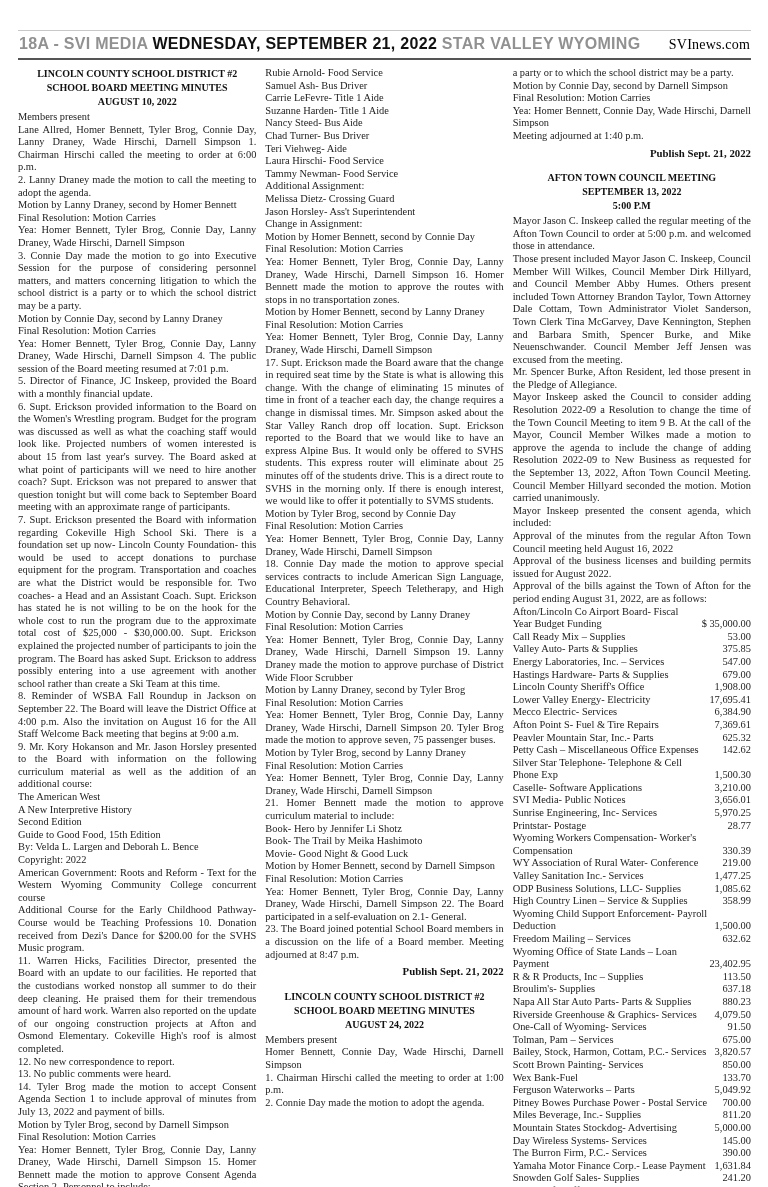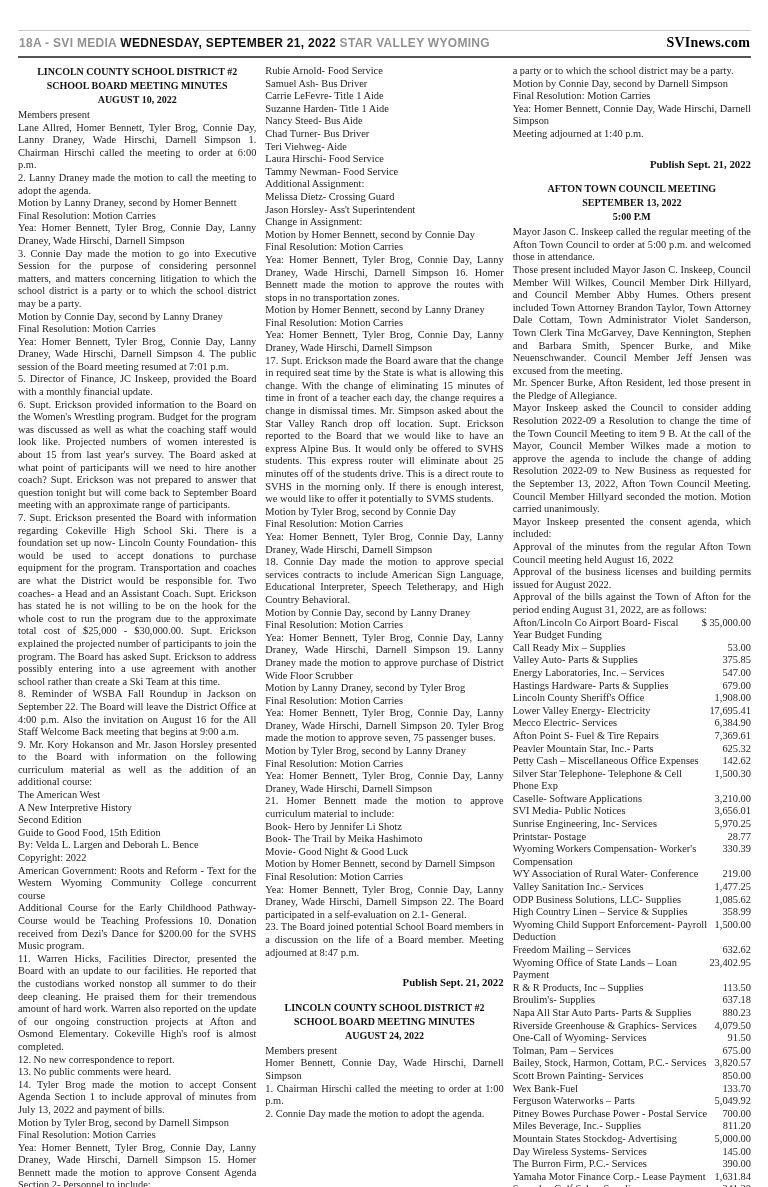--- a/index.html
+++ b/index.html
@@ -17,30 +17,30 @@
   .masthead{
     border-top:1px solid #c8c8c8;
     border-bottom:2px solid #555555;
     padding:4px 1px 5px 1px;
     display:flex;
     justify-content:space-between;
     align-items:baseline;
   }
   .masthead-left{
     font-family:"Liberation Sans","DejaVu Sans",sans-serif;
-    font-size:12px;
+    font-size:16px;
     font-weight:bold;
     letter-spacing:.3px;
     white-space:nowrap;
   }
   .m-light{color:#919191;}
   .m-date{color:#111111;}
   .site{
     font-family:"Liberation Serif","DejaVu Serif",serif;
-    font-weight:bold;
+    font-weight:normal;
     font-size:14px;
     color:#000000;
     letter-spacing:.2px;
   }
   .columns{
     display:flex;
     gap:9px;
     margin-top:7px;
   }
   .col{
@@ -59,25 +59,26 @@
     color:#111111;
     margin:0 0 2px 0;
   }
   .article-heading:not(:first-child){margin-top:12px;}
   .para{margin:0;}
   .publish{
     text-align:right;
     font-weight:bold;
     font-size:10.8px;
     color:#111111;
-    margin-top:17px;
+    margin-top:4px;
   }
   .bill-row{
     display:flex;
     justify-content:space-between;
+    align-items:flex-end;
     text-align:left;
   }
   .bill-name{padding-right:6px;}
   .bill-amount{white-space:nowrap;}
 </style>
 </head>
 <body>
 
 <div class="page">
   <div class="masthead">

